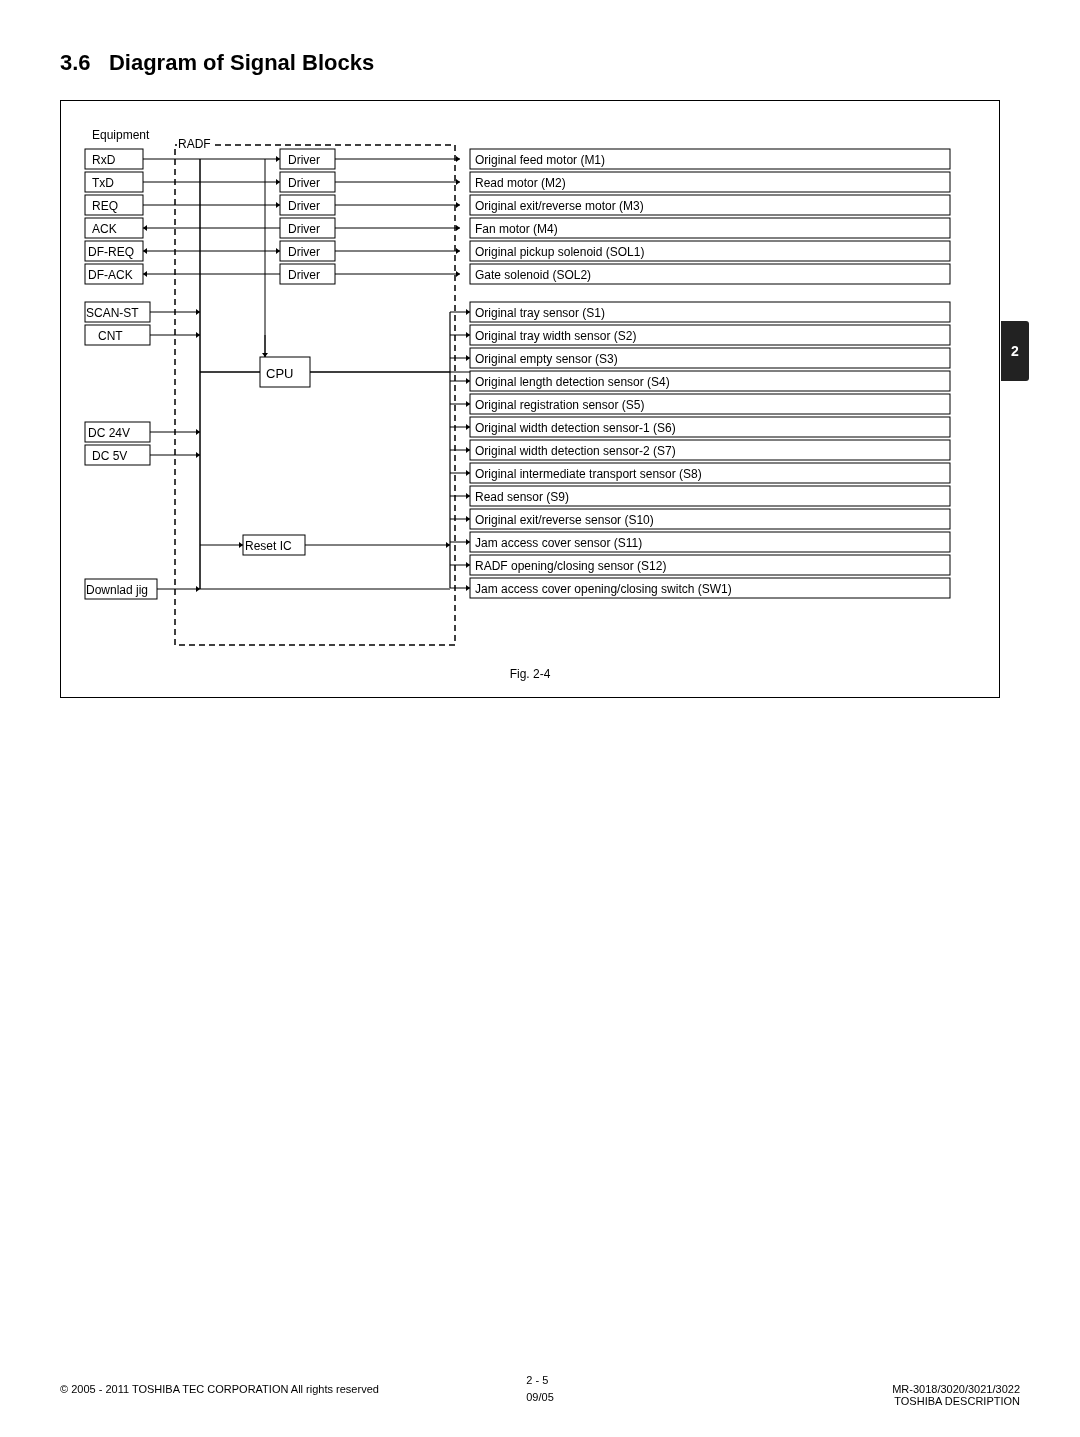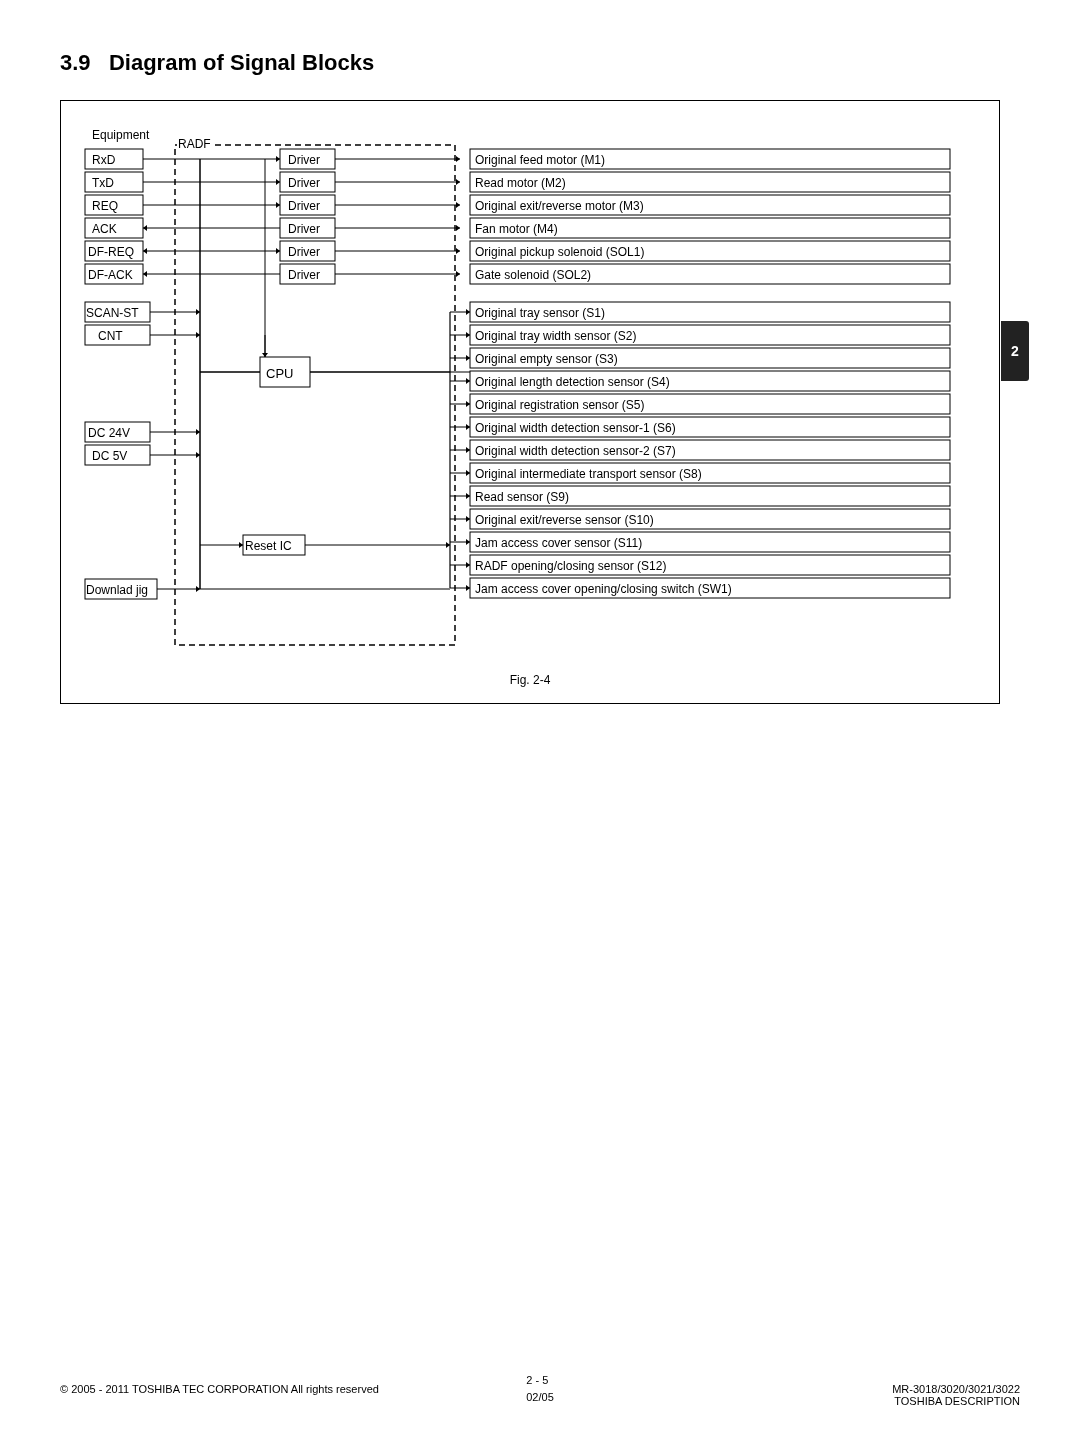--- a/index.html
+++ b/index.html
@@ -44,21 +44,21 @@
       align-items: center;
       justify-content: center;
       font-size: 14px;
       font-weight: bold;
       writing-mode: horizontal-tb;
       border-radius: 0 3px 3px 0;
     }
 
     .fig-caption {
       text-align: center;
-      margin-top: 16px;
+      margin-top: 10px;
       font-size: 12px;
     }
 
     .footer {
       position: absolute;
       bottom: 30px;
       left: 0;
       right: 0;
       padding: 0 60px;
       display: flex;
@@ -85,21 +85,21 @@
       margin: 0 auto;
       text-align: right;
     }
 
   </style>
 </head>
 <body>
 
 <div class="page-content">
   <h1 class="section-title">
-    <span>3.9</span>&nbsp;&nbsp;
+    <span>3.6</span>&nbsp;&nbsp;
     <span>Diagram of Signal Blocks</span>
   </h1>
 
   <div class="diagram-container">
 
     <div class="side-tab">2</div>
 
     <div class="full-diagram">
 
       <svg width="900" height="540" style="position:absolute;top:0;left:0;">
@@ -345,14 +345,14 @@
     <span>© 2005 - 2011 TOSHIBA TEC CORPORATION All rights reserved</span>
   </div>
   <div style="text-align:right;">
     <div>MR-3018/3020/3021/3022</div>
     <div>TOSHIBA DESCRIPTION</div>
   </div>
 </div>
 
 <div class="page-num-area">
   <div>2 - 5</div>
-  <div>02/05</div>
+  <div>09/05</div>
 </div>
 
 </body></html>

